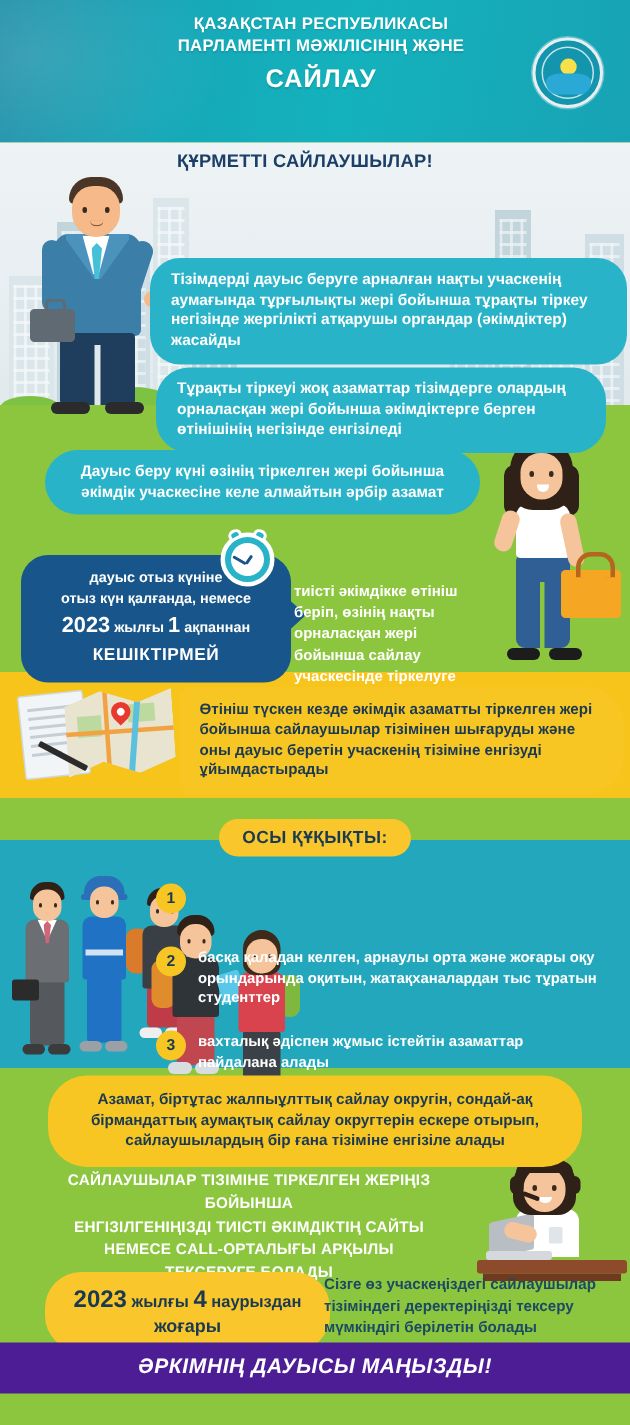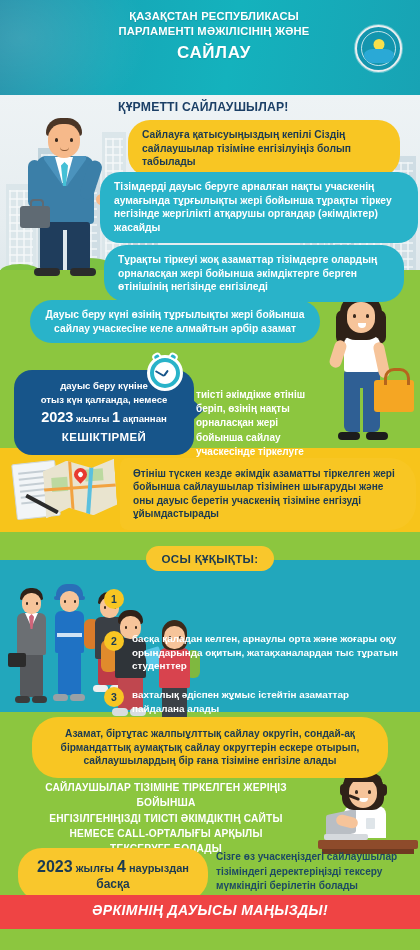--- a/index.html
+++ b/index.html
@@ -273,21 +273,21 @@
     left: 16px; top: 780px; width: 300px;
     text-align: center;
     color: #ffffff;
     font-weight: 700;
     font-size: 10.2px;
     line-height: 1.5;
     letter-spacing: .2px;
   }
 
   #b8 {
-    left: 18px; top: 848px; width: 190px;
+    left: 30px; top: 848px; width: 190px;
     padding: 8px 10px;
     font-size: 11px;
     border-radius: 24px;
   }
   #b8 .num { font-size: 16px; }
   #b8 .sm { font-size: 11px; }
   #b8 .bastap { display: block; font-size: 12px; }
 
   .rtext {
     position: absolute;
@@ -295,21 +295,21 @@
     color: #1d4a63;
     font-weight: 700;
     font-size: 10.1px;
     line-height: 1.45;
   }
 
   
   .footer-navy {
     position: absolute;
     left: 0; top: 895px; width: 420px; height: 34px;
-    background: #ef4444;
+    background: #4c1d95;
   }
   .footer-navy span {
     position: absolute; left: 0; right: 0; top: 7px;
     text-align: center;
     color: #ffffff;
     font-weight: 700;
     font-style: italic;
     font-size: 14px;
     letter-spacing: .4px;
   }
@@ -645,27 +645,26 @@
       <div class="e2"></div>
       <div class="smile"></div>
     <div class="band"></div>
       <div class="ear1"></div>
       <div class="ear2"></div>
       <div class="mic"></div>
   </div>
 
   <div class="greeting">ҚҰРМЕТТІ САЙЛАУШЫЛАР!</div>
 
-  <div class="bub yellow" id="b1">Сайлауға қатысуыңыздың кепілі Сіздің сайлаушылар тізіміне енгізілуіңіз болып табылады</div>
   <div class="bub teal" id="b2">Тізімдерді дауыс беруге арналған нақты учаскенің аумағында тұрғылықты жері бойынша тұрақты тіркеу негізінде жергілікті атқарушы органдар (әкімдіктер) жасайды</div>
   <div class="bub teal" id="b3">Тұрақты тіркеуі жоқ азаматтар тізімдерге олардың орналасқан жері бойынша әкімдіктерге берген өтінішінің негізінде енгізіледі</div>
-  <div class="bub teal" id="b4">Дауыс беру күні өзінің тұрғылықты жері бойынша сайлау учаскесіне келе алмайтын әрбір азамат</div>
+  <div class="bub teal" id="b4">Дауыс беру күні өзінің тіркелген жері бойынша әкімдік учаскесіне келе алмайтын әрбір азамат</div>
 
   <div class="bub navy" id="b5">
-    <span class="l3">дауыс беру күніне</span><br>
+    <span class="l3">дауыс отыз күніне</span><br>
     <span class="l3">отыз күн қалғанда, немесе</span><br>
     <span class="num">2023</span>
     <span class="l3">жылғы</span>
     <span class="num">1</span>
     <span class="l3">ақпаннан</span>
     <span class="kesh">КЕШІКТІРМЕЙ</span>
   </div>
 
   <div class="clock">
     <div class="bell1"></div>
@@ -700,21 +699,21 @@
     <span>ЕНГІЗІЛГЕНІҢІЗДІ ТИІСТІ ӘКІМДІКТІҢ САЙТЫ</span><br>
     <span>НЕМЕСЕ CALL-ОРТАЛЫҒЫ АРҚЫЛЫ</span><br>
     <span>ТЕКСЕРУГЕ БОЛАДЫ</span>
   </div>
 
   <div class="bub yellow-round" id="b8">
     <span class="num">2023</span>
     <span class="sm">жылғы</span>
     <span class="num">4</span>
     <span class="sm">наурыздан</span>
-    <span class="bastap">басқа</span>
+    <span class="bastap">жоғары</span>
   </div>
 
   <div class="rtext">Сізге өз учаскеңіздегі сайлаушылар тізіміндегі деректеріңізді тексеру мүмкіндігі берілетін болады</div>
 
   <div class="footer-navy">
     <span>ӘРКІМНІҢ ДАУЫСЫ МАҢЫЗДЫ!</span>
   </div>
 
 </div>
 

